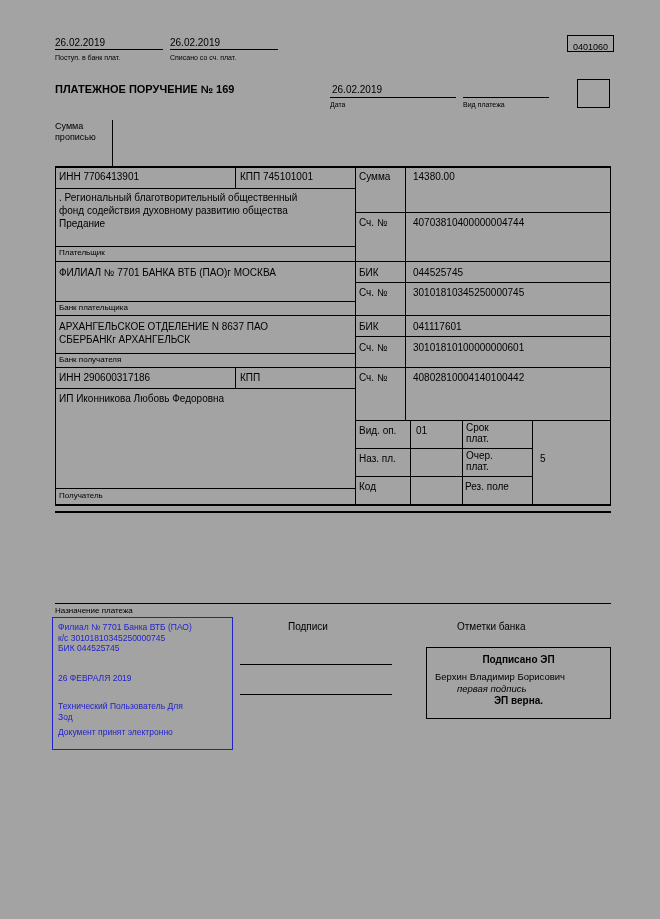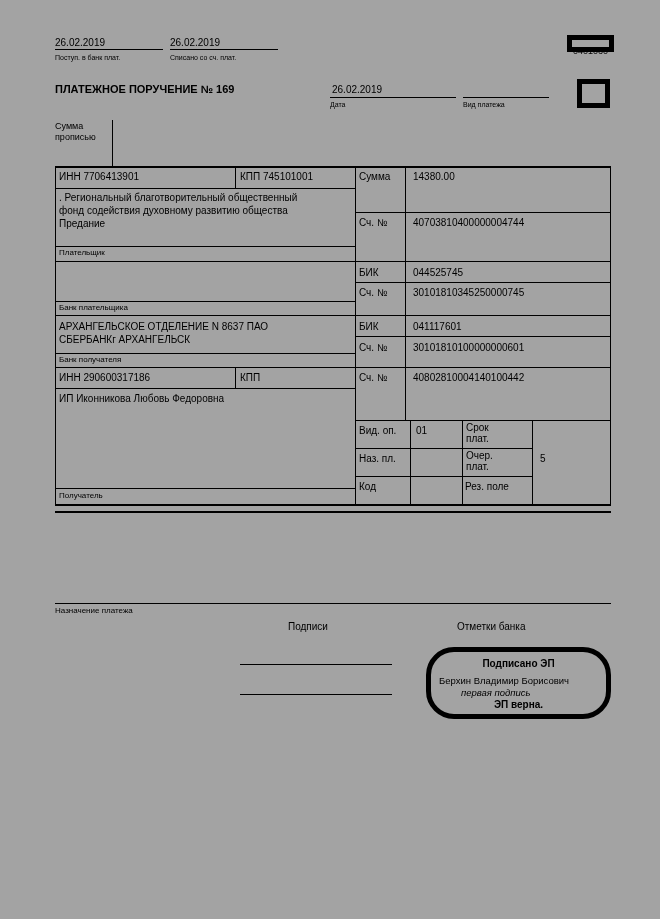--- a/index.html
+++ b/index.html
@@ -8,21 +8,21 @@
         font-family:"Liberation Sans","DejaVu Sans",sans-serif;overflow:hidden;}
   .abs{position:absolute;}
   .hl{position:absolute;height:1px;background:#000;}
   .vl{position:absolute;width:1px;background:#000;}
   .t11{font-size:11px;line-height:13px;}
   .t10{font-size:10px;line-height:13px;}
   .t9{font-size:9px;line-height:11px;}
   .t8{font-size:8px;line-height:10px;}
   .t7{font-size:7px;line-height:9px;}
   .b{font-weight:bold;}
-  .box{position:absolute;border:5px solid #000000;box-sizing:border-box;}
+  .box{position:absolute;border:1px solid #000000;box-sizing:border-box;}
   .stamp{position:absolute;border:1px solid #2222cc;color:#2222cc;
          font-size:8.5px;line-height:10.5px;box-sizing:border-box;padding:4px 5px;}
 </style>
 </head>
 <body>
 
 <div class="page">
 
   <div class="abs t10" style="left:55px;top:36px;">26.02.2019</div>
   <div class="hl" style="left:55px;top:49px;width:108px;"></div>
@@ -79,20 +79,21 @@
   <div class="abs t10" style="left:59px;top:170px;">ИНН 7706413901</div>
   <div class="abs t10" style="left:240px;top:170px;">КПП 745101001</div>
   <div class="abs t10" style="left:359px;top:170px;">Сумма</div>
   <div class="abs t10" style="left:413px;top:170px;">14380.00</div>
 
   <div class="abs t10" style="left:59px;top:191px;width:240px;">. Региональный благотворительный общественный фонд содействия духовному развитию общества Предание</div>
   <div class="abs t10" style="left:359px;top:216px;">Сч. №</div>
   <div class="abs t10" style="left:413px;top:216px;">40703810400000004744</div>
   <div class="abs t8" style="left:59px;top:248px;">Плательщик</div>
 
+  <div class="abs t10" style="left:59px;top:266px;width:295px;">ФИЛИАЛ № 7701 БАНКА ВТБ (ПАО)г МОСКВА</div>
   <div class="abs t10" style="left:359px;top:266px;">БИК</div>
   <div class="abs t10" style="left:413px;top:266px;">044525745</div>
   <div class="abs t10" style="left:359px;top:286px;">Сч. №</div>
   <div class="abs t10" style="left:413px;top:286px;">30101810345250000745</div>
   <div class="abs t8" style="left:59px;top:303px;">Банк плательщика</div>
 
   <div class="abs t10" style="left:59px;top:320px;width:240px;">АРХАНГЕЛЬСКОЕ ОТДЕЛЕНИЕ N 8637 ПАО СБЕРБАНКг АРХАНГЕЛЬСК</div>
   <div class="abs t10" style="left:359px;top:320px;">БИК</div>
   <div class="abs t10" style="left:413px;top:320px;">041117601</div>
   <div class="abs t10" style="left:359px;top:341px;">Сч. №</div>
@@ -111,26 +112,35 @@
   <div class="abs t10" style="left:466px;top:422px;width:40px;line-height:11px;">Срок плат.</div>
   <div class="abs t10" style="left:359px;top:452px;">Наз. пл.</div>
   <div class="abs t10" style="left:466px;top:450px;width:40px;line-height:11px;">Очер. плат.</div>
   <div class="abs t10" style="left:540px;top:452px;">5</div>
   <div class="abs t10" style="left:359px;top:480px;">Код</div>
   <div class="abs t10" style="left:465px;top:480px;">Рез. поле</div>
 
   <div class="hl" style="left:55px;top:603px;width:556px;"></div>
   <div class="abs t8" style="left:55px;top:606px;">Назначение платежа</div>
 
+  <div class="stamp" style="left:52px;top:617px;width:181px;height:133px;">
+    <div>Филиал № 7701 Банка ВТБ (ПАО)</div>
+    <div>к/с 30101810345250000745</div>
+    <div>БИК 044525745</div>
+    <div style="margin-top:19px;">26 ФЕВРАЛЯ 2019</div>
+    <div style="margin-top:18px;">Технический Пользователь Для</div>
+    <div>Зод</div>
+    <div style="margin-top:5px;">Документ принят электронно</div>
+  </div>
 
   <div class="abs t10" style="left:288px;top:620px;">Подписи</div>
   <div class="abs t10" style="left:457px;top:620px;">Отметки банка</div>
   <div class="hl" style="left:240px;top:664px;width:152px;"></div>
   <div class="hl" style="left:240px;top:694px;width:152px;"></div>
 
-  <div class="box" style="left:426px;top:647px;width:185px;height:72px;border-radius:28px;">
+  <div class="box" style="left:426px;top:647px;width:185px;height:72px;">
     <div class="b" style="font-size:10px;text-align:center;margin-top:6px;">Подписано ЭП</div>
     <div style="font-size:9.5px;margin:6px 0 0 8px;">Берхин Владимир Борисович</div>
     <div style="font-size:9.5px;font-style:italic;margin:1px 0 0 30px;">первая подпись</div>
     <div class="b" style="font-size:10px;text-align:center;margin-top:1px;">ЭП верна.</div>
   </div>
 
 </div>
 
 </body></html>

